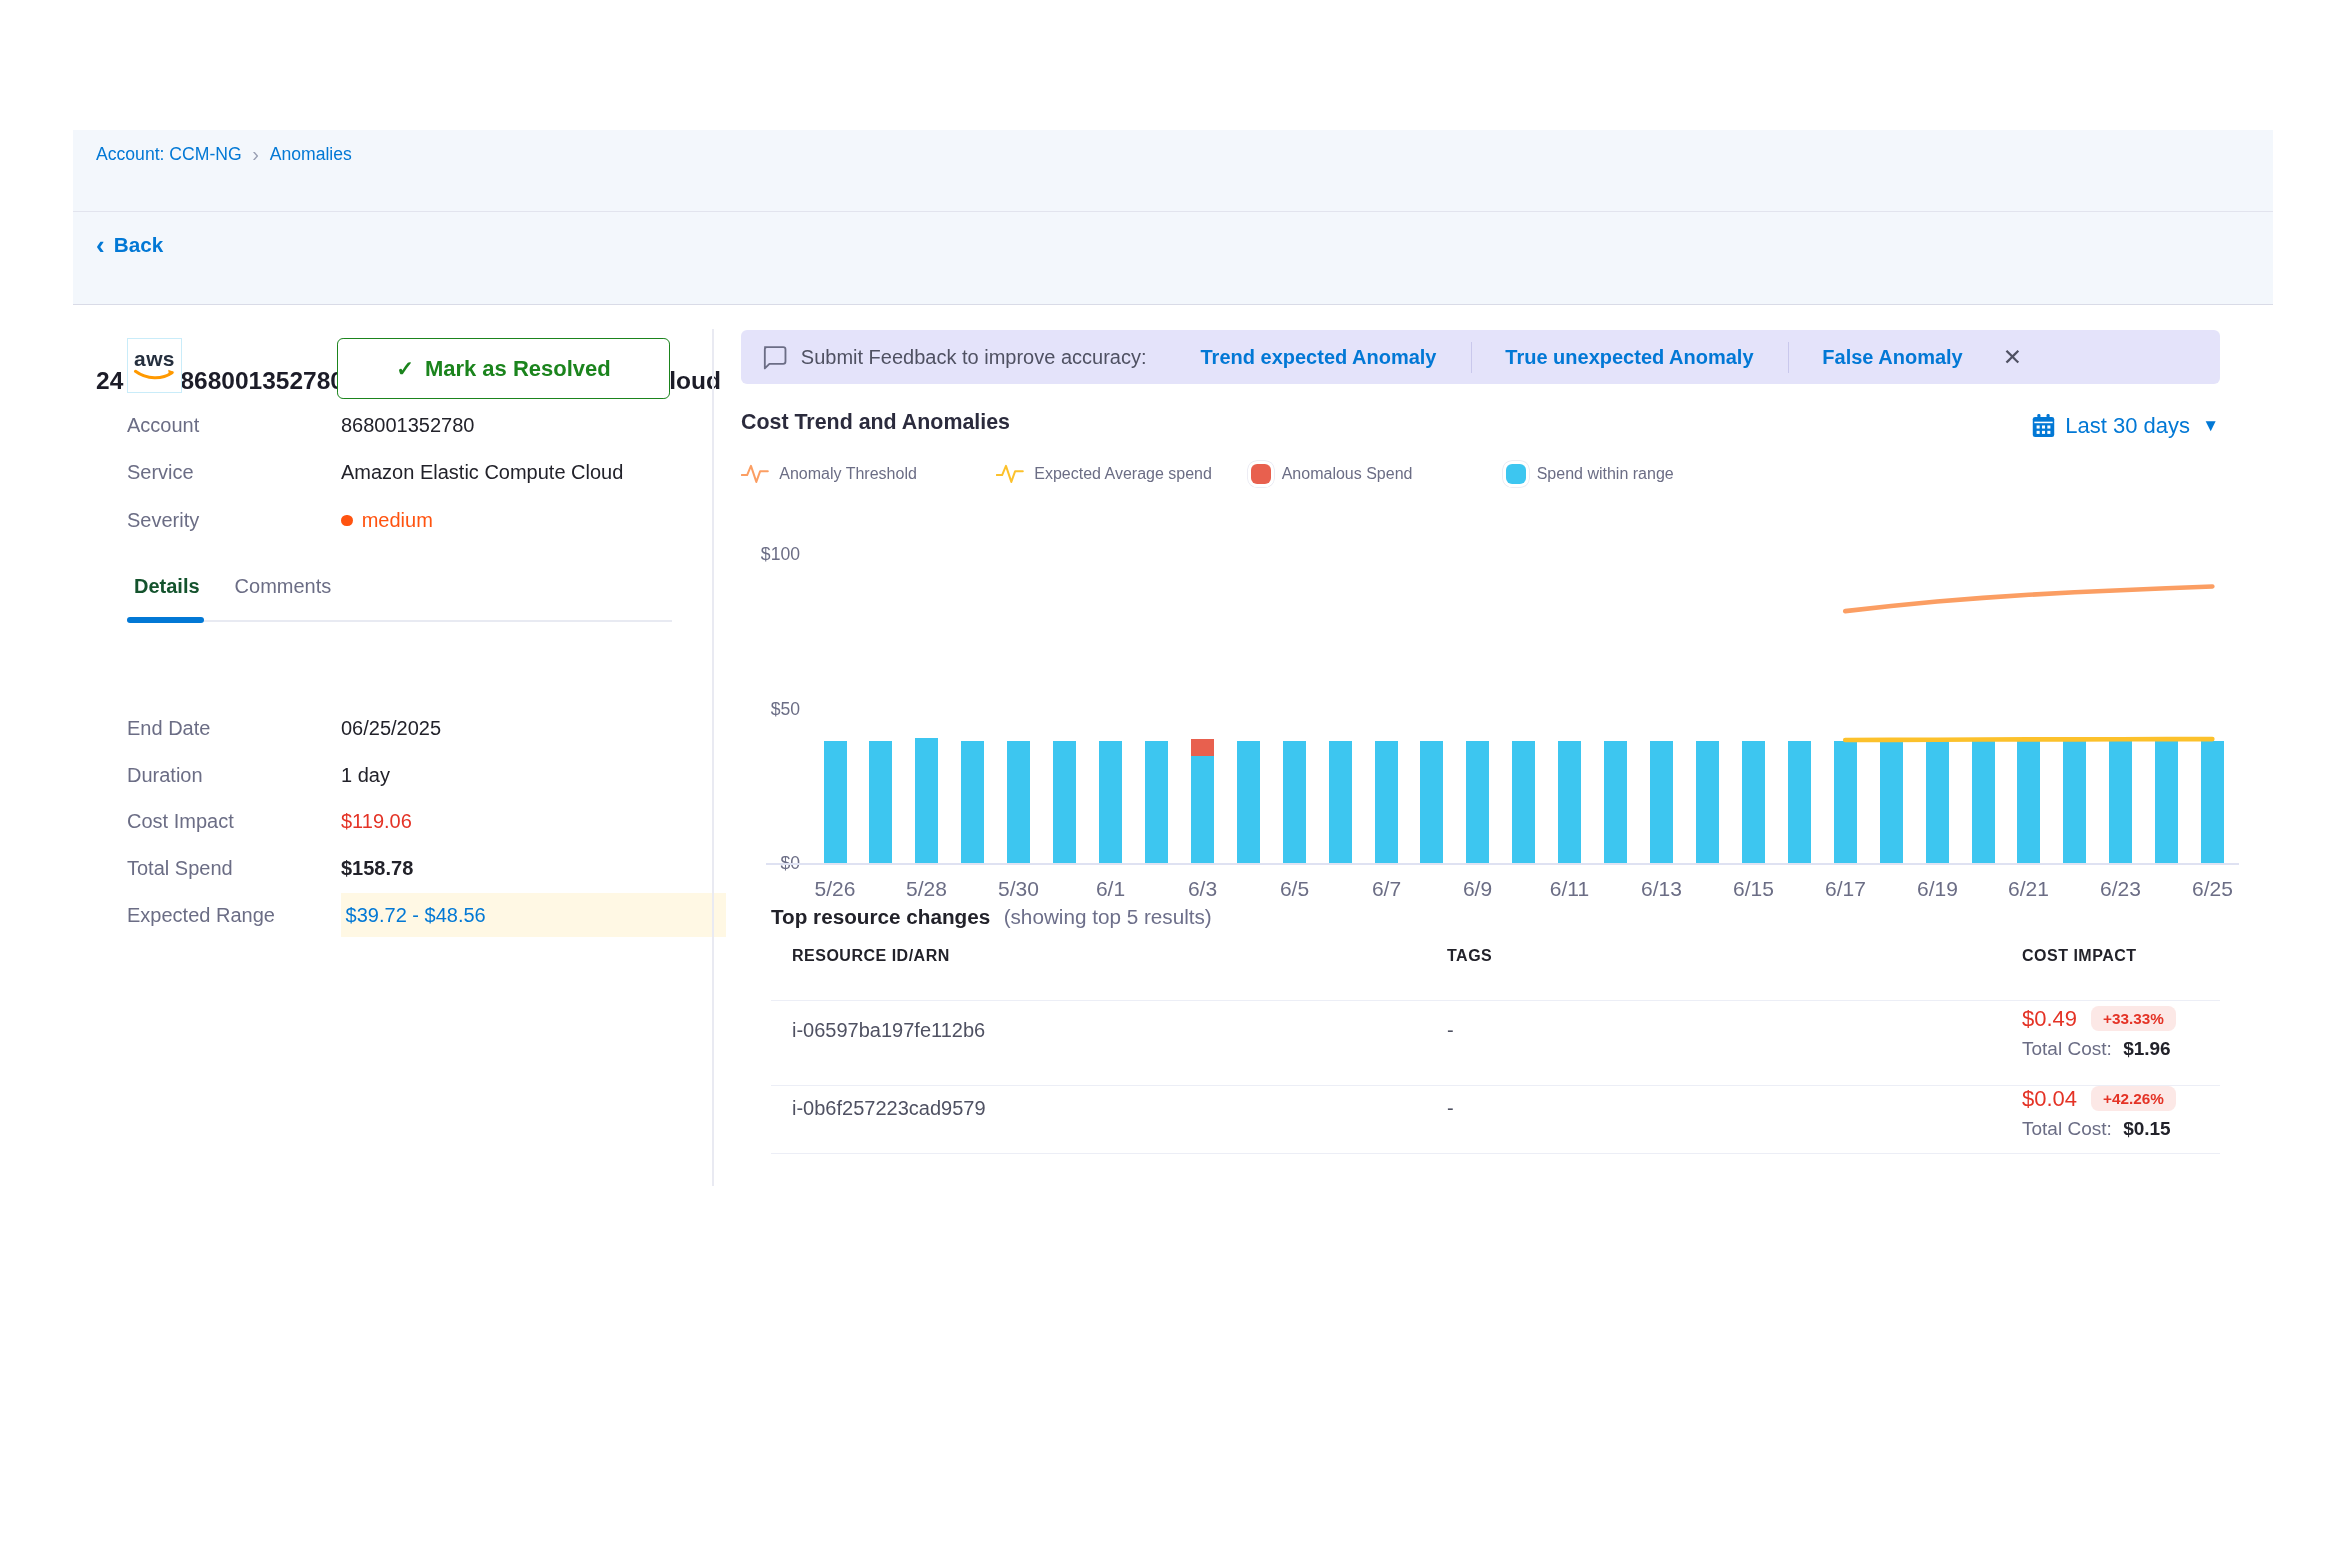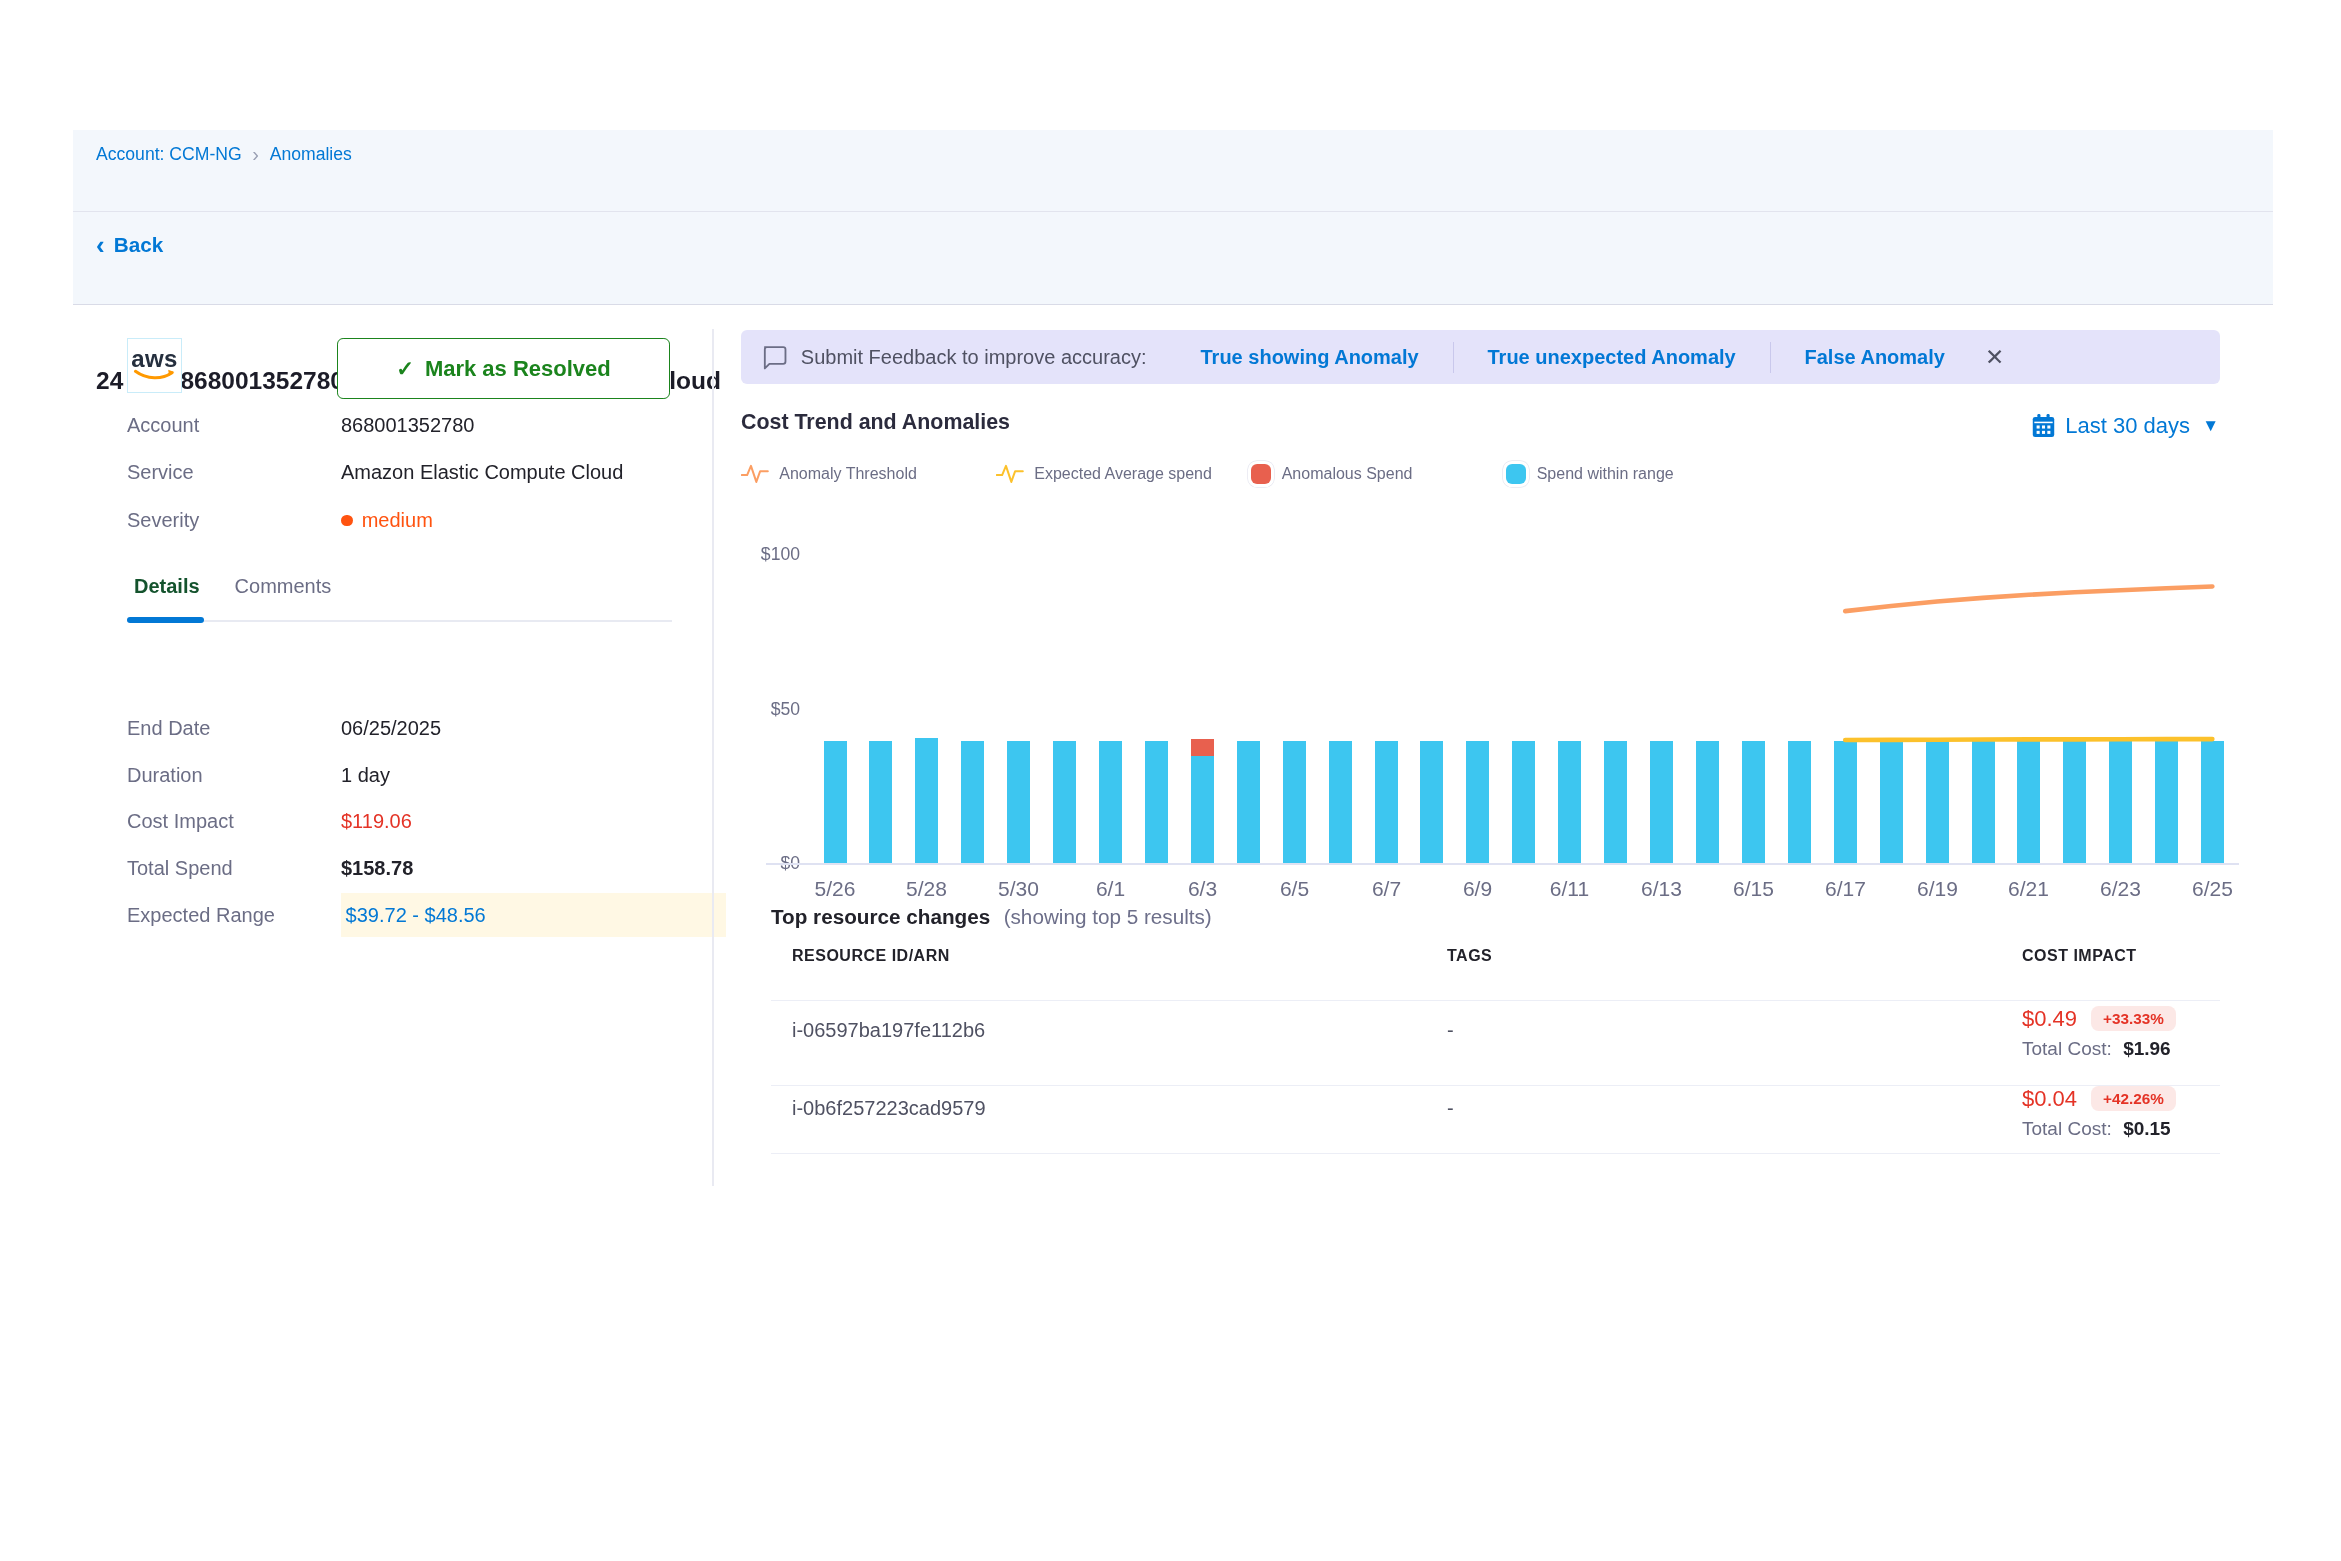--- a/index.html
+++ b/index.html
@@ -13,21 +13,21 @@
   .crumb-row { position:absolute; left:23px; top:9.2px; height:31px; display:flex; align-items:center; font-size:17.6px; }
   .crumb-link { color:#0278d5; cursor:pointer; }
   .crumb-sep { color:#9aa0b4; font-size:20px; margin:0 10.7px; }
   .crumb-divider { position:absolute; left:0; top:81px; width:2200px; height:0.8px; background:#e2e4ee; }
   .back-row { position:absolute; left:23px; top:98px; height:34px; display:flex; align-items:center; color:#0278d5; font-weight:bold; font-size:20.7px; cursor:pointer; }
   .back-chev { font-size:26px; margin-right:9.2px; line-height:23px; font-weight:bold; }
   .title-abs { position:absolute; left:23px; top:116px; font-size:24.5px; font-weight:bold; color:#1c1c28; }
 
   
   .aws-box { position:absolute; left:54px; top:208px; width:55px; height:55px; background:#fff; border:1.5px solid #c9ecf9; display:flex; flex-direction:column; align-items:center; justify-content:center; }
-  .aws-word { font-size:24px; font-weight:bold; color:#252f3e; letter-spacing:0.4px; line-height:18.4px; }
+  .aws-word { font-size:21px; font-weight:bold; color:#252f3e; letter-spacing:0.4px; line-height:18.4px; }
   .resolve-btn { position:absolute; left:264px; top:208px; width:333px; height:61px; background:#fff; border:1.5px solid #1b841d; border-radius:6.1px; color:#1b841d; font-weight:bold; font-size:22px; display:flex; align-items:center; justify-content:center; cursor:pointer; }
   .resolve-check { font-size:21.4px; margin-right:10.7px; font-weight:bold; }
   .kv-row { position:absolute; left:54px; width:582px; height:29px; line-height:29px; font-size:20px; white-space:nowrap; }
   .kv-label { position:absolute; left:0; color:#6b6d85; }
   .kv-value { position:absolute; left:214px; color:#22222a; }
   .sev-dot { display:inline-block; width:11.5px; height:11.5px; border-radius:50%; background:#ff5310; margin-right:9.2px; vertical-align:0.8px; }
   .sev-text { color:#ff5310; }
   .tabs-row { position:absolute; left:61px; top:445px; height:31px; display:flex; gap:35px; font-size:20px; }
   .tab { cursor:pointer; color:#6b6d85; }
   .tab.active { color:#14532d; font-weight:bold; }
@@ -157,21 +157,21 @@
       <span class="expected-pill">$39.72 - $48.56</span>
     </div>
 
     <div class="v-divider"></div>
 
     <div class="feedback-bar">
       <svg class="fb-icon" viewBox="0 0 34 34">
         <path d="M5 4 h24 a3 3 0 0 1 3 3 v16 a3 3 0 0 1 -3 3 h-18 l-6 6 v-25 a3 3 0 0 1 3 -3 z" fill="none" stroke="#6b6d85" stroke-width="2.4" stroke-linejoin="round"></path>
       </svg>
       <span class="fb-prompt">Submit Feedback to improve accuracy:</span>
-      <span class="fb-link l1">True showing Anomaly</span>
+      <span class="fb-link l1">Trend expected Anomaly</span>
       <span class="fb-sep"></span>
       <span class="fb-link">True unexpected Anomaly</span>
       <span class="fb-sep"></span>
       <span class="fb-link">False Anomaly</span>
       <span class="fb-close">✕</span>
     </div>
 
     <div class="chart-title">Cost Trend and Anomalies</div>
     <div class="range-picker">
       <svg class="cal-icon" width="23" height="24.5" viewBox="0 0 30 32">

